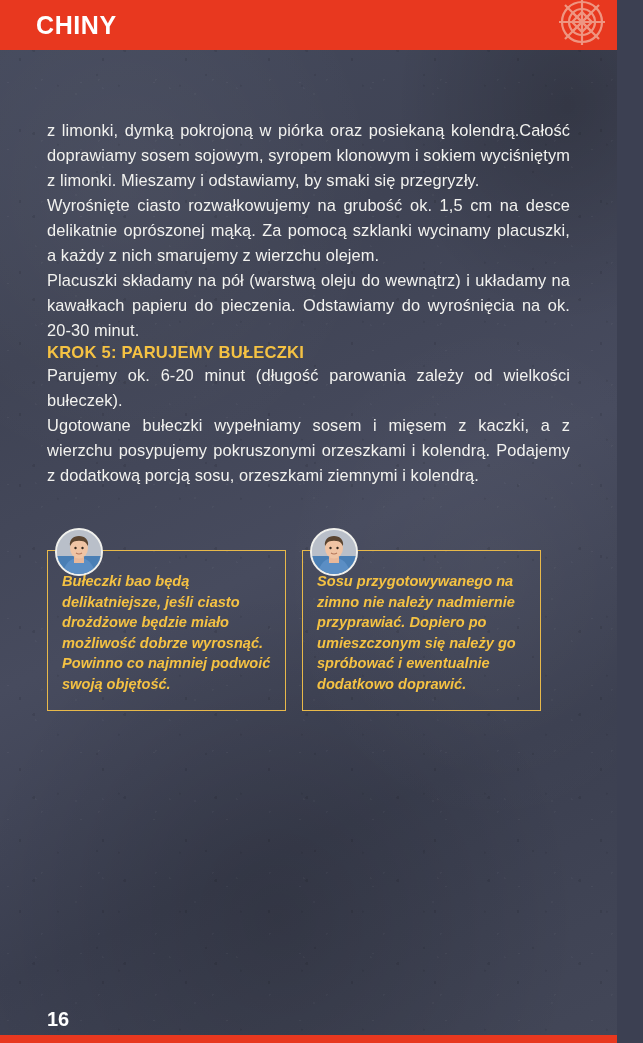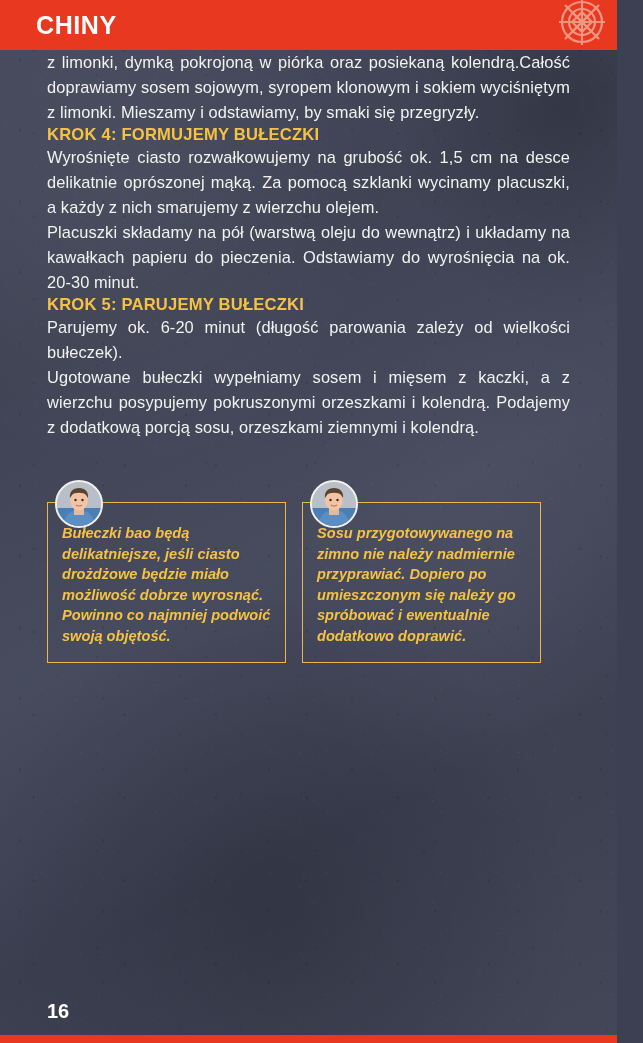--- a/index.html
+++ b/index.html
@@ -79,20 +79,21 @@
   p.body {
     color: #f2f2ef;
     font-size: 16.4px;
     line-height: 25px;
     margin: 0 0 0 0;
     text-align: justify;
     text-justify: inter-word;
     letter-spacing: 0.1px;
   }
   .first-block {
+    padding-top: 68px;
   }
   h2.step {
     color: #f5c243;
     font-size: 16.6px;
     font-weight: bold;
     letter-spacing: 0.2px;
     margin: 0;
     padding: 0;
   }
   .gap-para { margin-top: 21px; }
@@ -139,21 +140,21 @@
     font-style: italic;
     line-height: 20.5px;
     margin: 0;
   }
   .tip-2 .tip-box { min-height: 130px; }
 
   
   .page-number {
     position: absolute;
     left: 47px;
-    bottom: 20px;
+    bottom: 12px;
     color: #ffffff;
     font-size: 20px;
     font-weight: bold;
     z-index: 5;
   }
   .bottom-bar {
     position: absolute;
     left: 0;
     right: 0;
     bottom: 0;
@@ -178,21 +179,20 @@
         <path d="M22 17 L40 35 M40 17 L22 35"></path>
         <rect x="24" y="19" width="14" height="14" transform="rotate(45 31 26)"></rect>
       </svg>
     </div>
   </div>
 
   <div class="content">
 
     <p class="body first-block">z limonki, dymką pokrojoną w piórka oraz posiekaną kolendrą.Całość doprawiamy sosem sojowym, syropem klonowym i sokiem wyciśniętym z limonki. Mieszamy i odstawiamy, by smaki się przegryzły.</p>
 
-    <h2 class="step gap-head">KROK 4: FORMUJEMY BUŁECZKI</h2>
     <p class="body gap-after-head">Wyrośnięte ciasto rozwałkowujemy na grubość ok. 1,5 cm na desce delikatnie oprószonej mąką. Za pomocą szklanki wycinamy placuszki, a każdy z nich smarujemy z wierzchu olejem.</p>
     <p class="body gap-para">Placuszki składamy na pół (warstwą oleju do wewnątrz) i układamy na kawałkach papieru do pieczenia. Odstawiamy do wyrośnięcia na ok. 20-30 minut.</p>
 
     <h2 class="step gap-head">KROK 5: PARUJEMY BUŁECZKI</h2>
     <p class="body gap-para">Parujemy ok. 6-20 minut (długość parowania zależy od wielkości bułeczek).</p>
 
     <p class="body gap-after-head">Ugotowane bułeczki wypełniamy sosem i mięsem z kaczki, a z wierzchu posypujemy pokruszonymi orzeszkami i kolendrą. Podajemy z dodatkową porcją sosu, orzeszkami ziemnymi i kolendrą.</p>
 
   </div>
 

